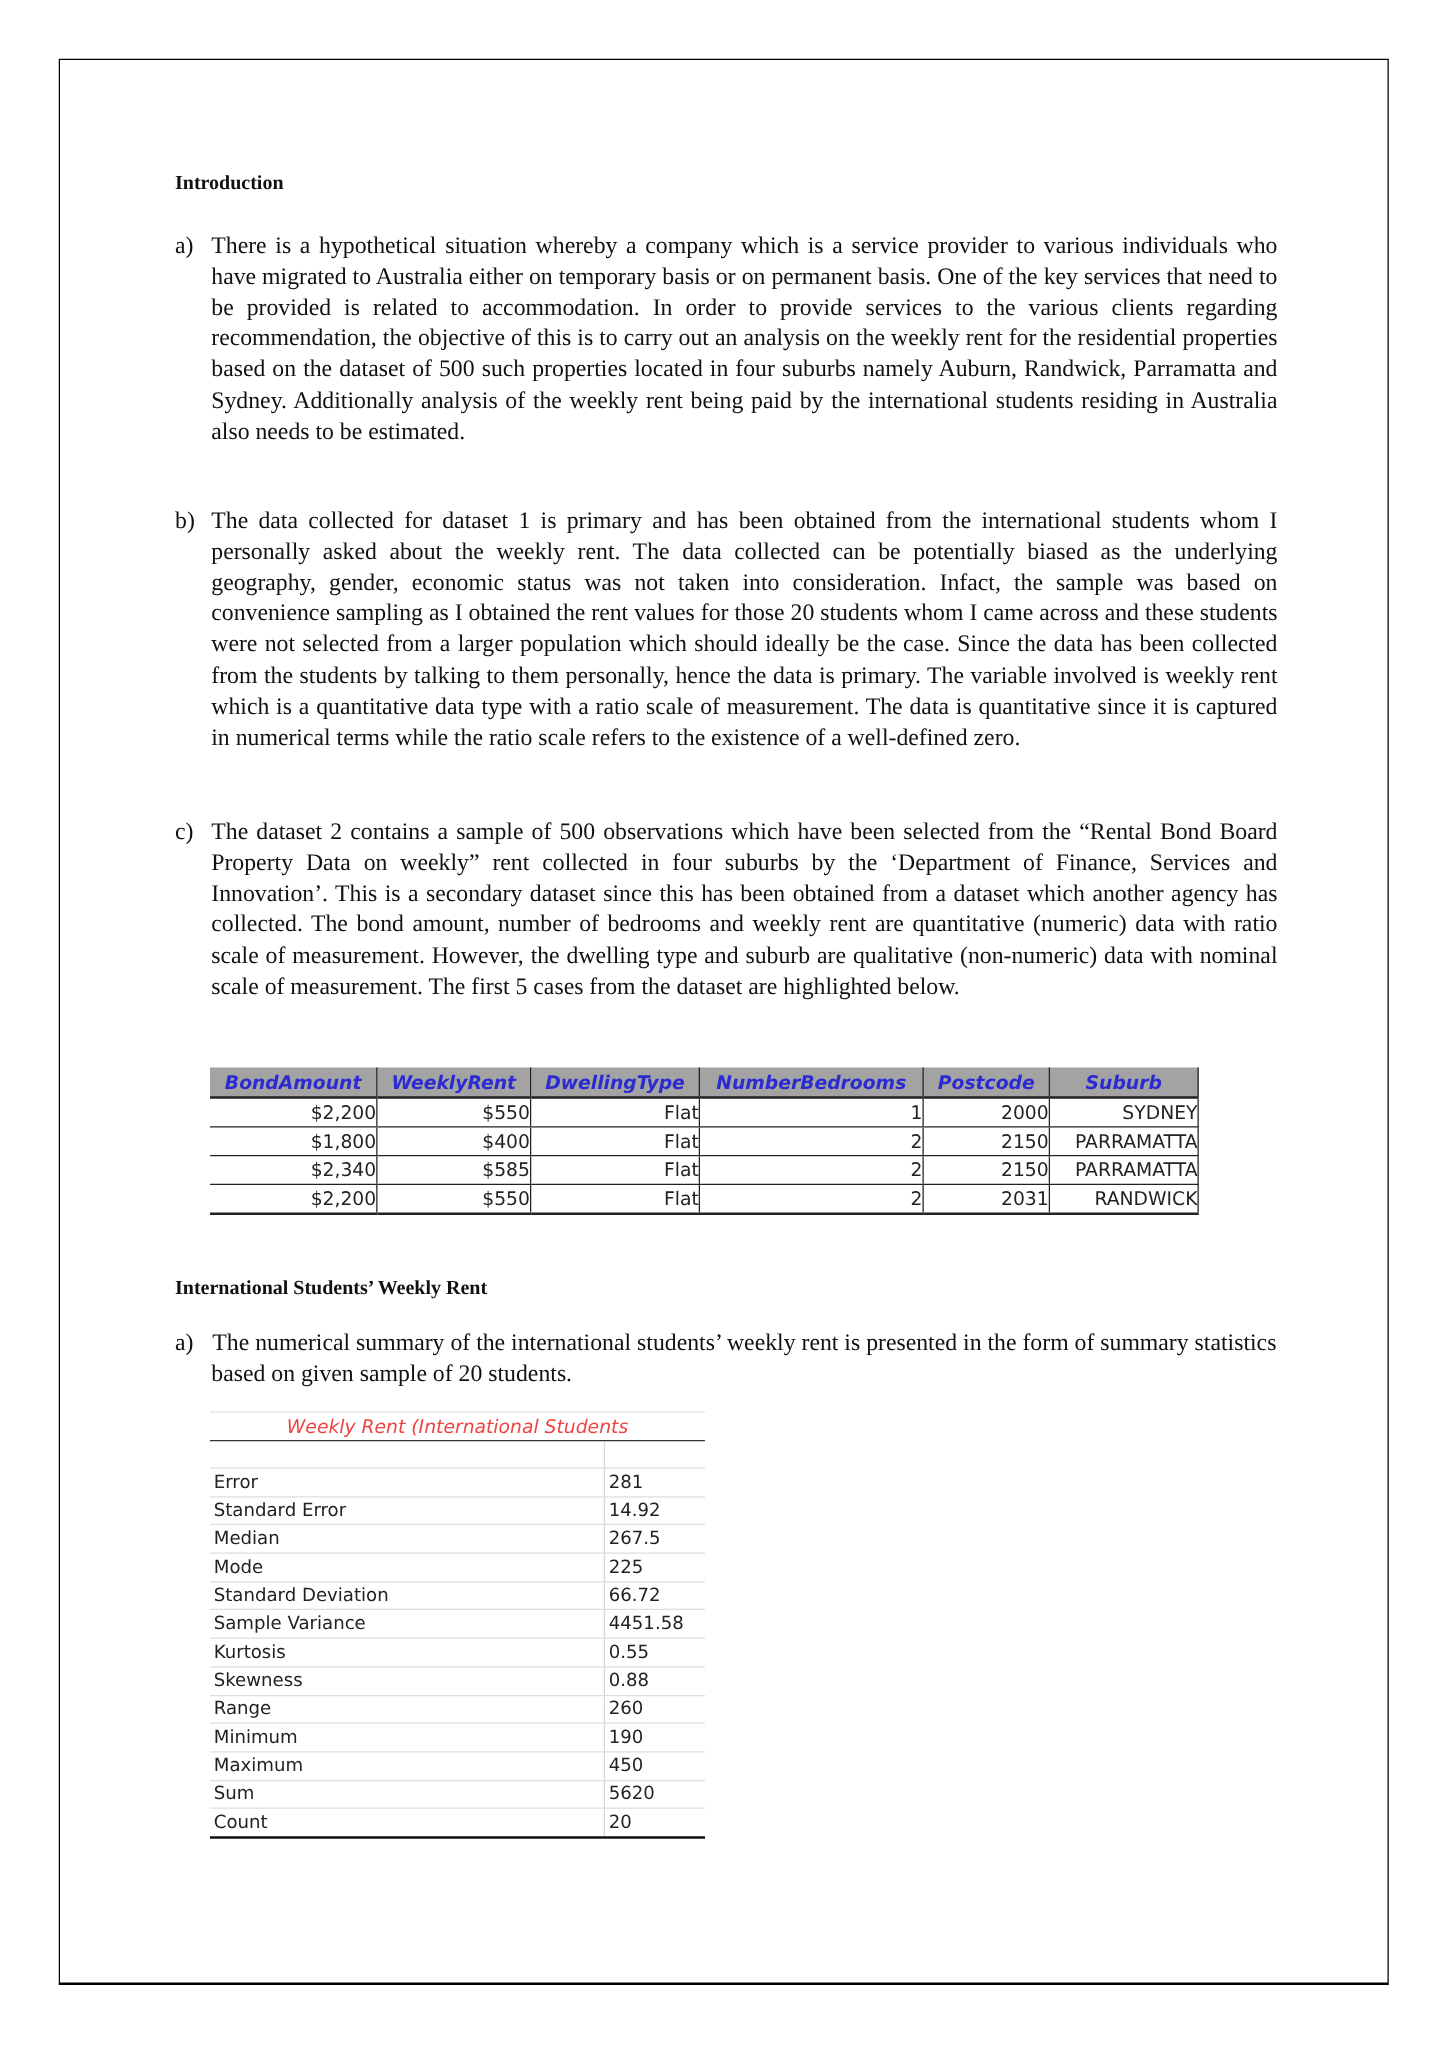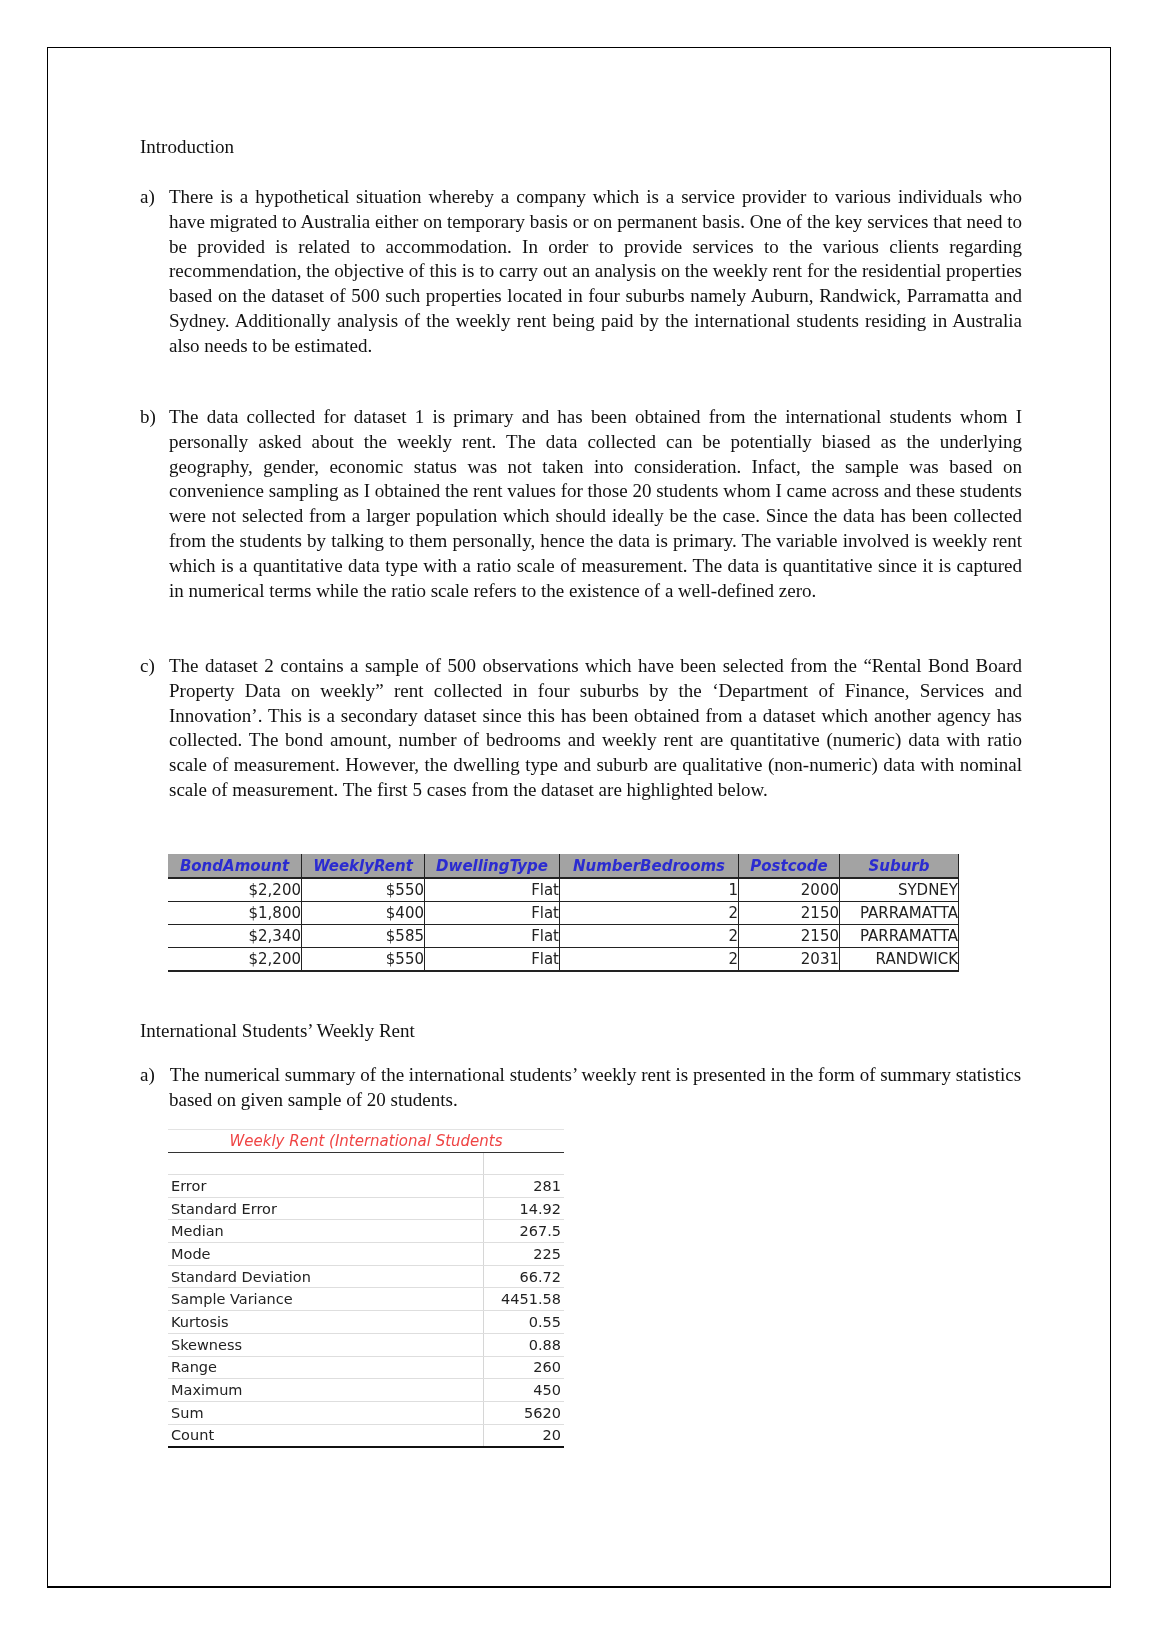--- a/index.html
+++ b/index.html
@@ -6,21 +6,21 @@
   body { width: 1158px; height: 1638px; position: relative; overflow: hidden; }
   .page-border {
     position: absolute; left: 47px; top: 47px; width: 1064px; height: 1541px;
     border: 1px solid #000; border-bottom-width: 2px; box-sizing: border-box;
   }
   .doc {
     position: absolute; left: 140px; top: 0; width: 882px;
     font-family: "Liberation Serif", serif; font-size: 19px; color: #111;
   }
   .heading {
-    position: absolute; left: 0; font-weight: normal; font-size: 19px; line-height: 24px;
+    position: absolute; left: 0; font-weight: bold; font-size: 16px; line-height: 24px;
   }
   .item {
     position: absolute; left: 0; width: 882px; line-height: 24.8px;
   }
   .item .marker { position: absolute; left: 0; top: 0; }
   .item .text { margin-left: 29px; text-align: justify; text-align-last: left; } 
 
   
   .data-table {
     position: absolute; left: 168px; top: 854px; width: 791px;
@@ -48,21 +48,21 @@
   }
   .stats-table th {
     font-style: italic; font-weight: normal; text-align: center; height: 22px;
     border-top: 1px solid #e3e3e3; border-bottom: 1.5px solid #333; padding: 0; white-space: nowrap;
     font-size: 15px; color: #ef4444;
   }
   .stats-table td {
     height: 21.7px; padding: 0 3px; border-bottom: 1px solid #dedede; white-space: nowrap;
   }
   .stats-table td.label { text-align: left; border-right: 1px solid #d6d6d6; }
-  .stats-table td.val { text-align: right; width: 74px; }
+  .stats-table td.val { width: 74px; }
   .stats-table tr.empty td { height: 21px; }
   .stats-table tr:last-child td { border-bottom: 2.5px solid #111; }
 </style>
 </head>
 <body>
 
 <div class="page-border"></div>
 
 <div class="doc">
   <div class="heading" style="top:135px;">Introduction</div>
@@ -178,20 +178,24 @@
       </tr>
     <tr>
         <td class="label">Skewness</td>
         <td class="val">0.88</td>
       </tr>
     <tr>
         <td class="label">Range</td>
         <td class="val">260</td>
       </tr>
     <tr>
+        <td class="label">Minimum</td>
+        <td class="val">190</td>
+      </tr>
+    <tr>
         <td class="label">Maximum</td>
         <td class="val">450</td>
       </tr>
     <tr>
         <td class="label">Sum</td>
         <td class="val">5620</td>
       </tr>
     <tr>
         <td class="label">Count</td>
         <td class="val">20</td>

